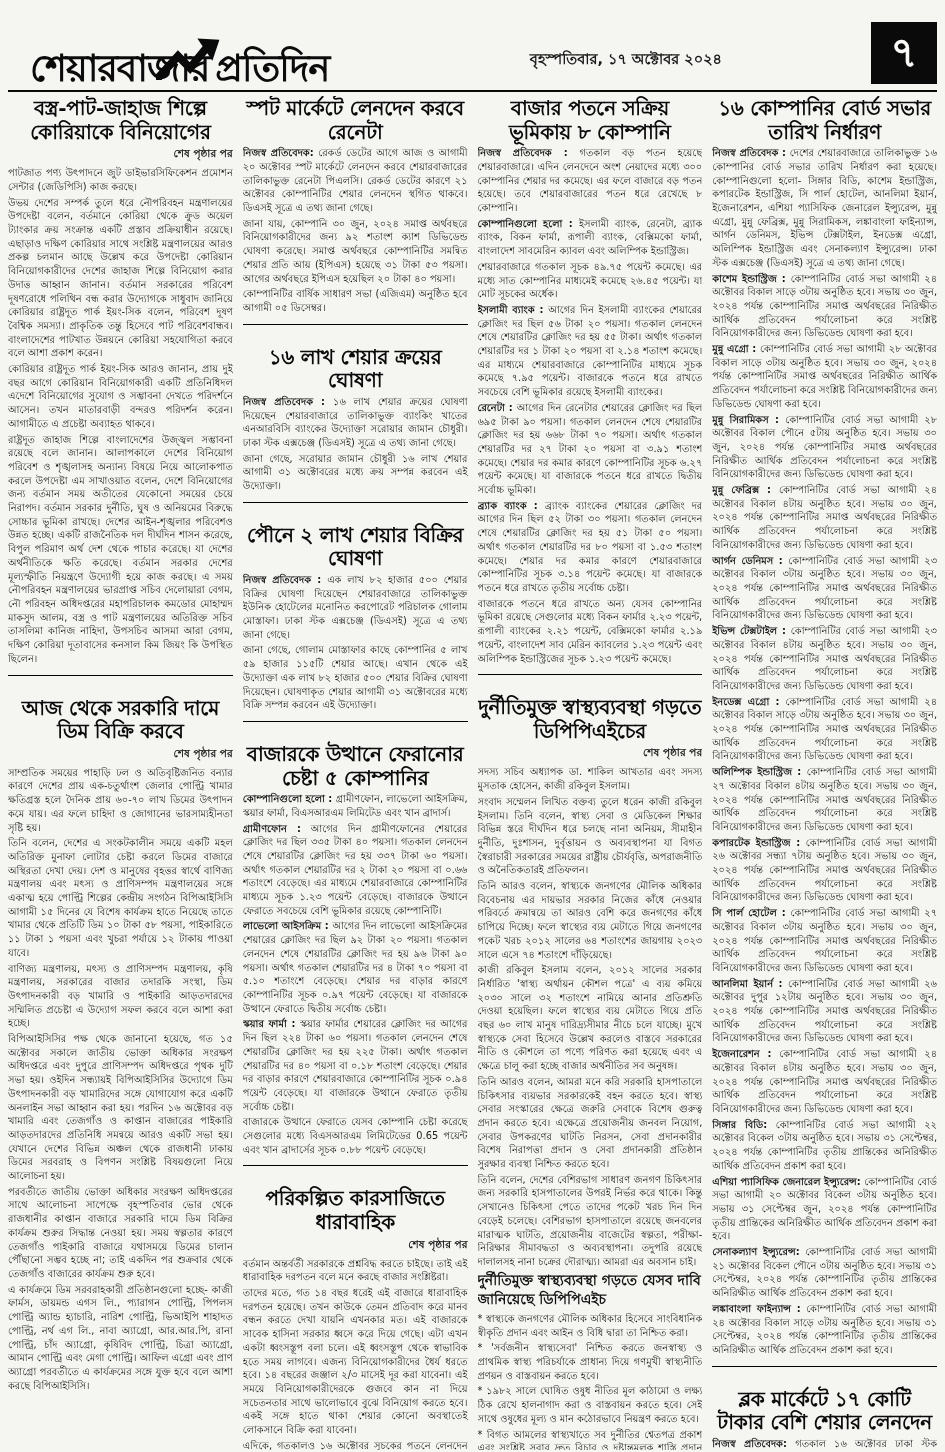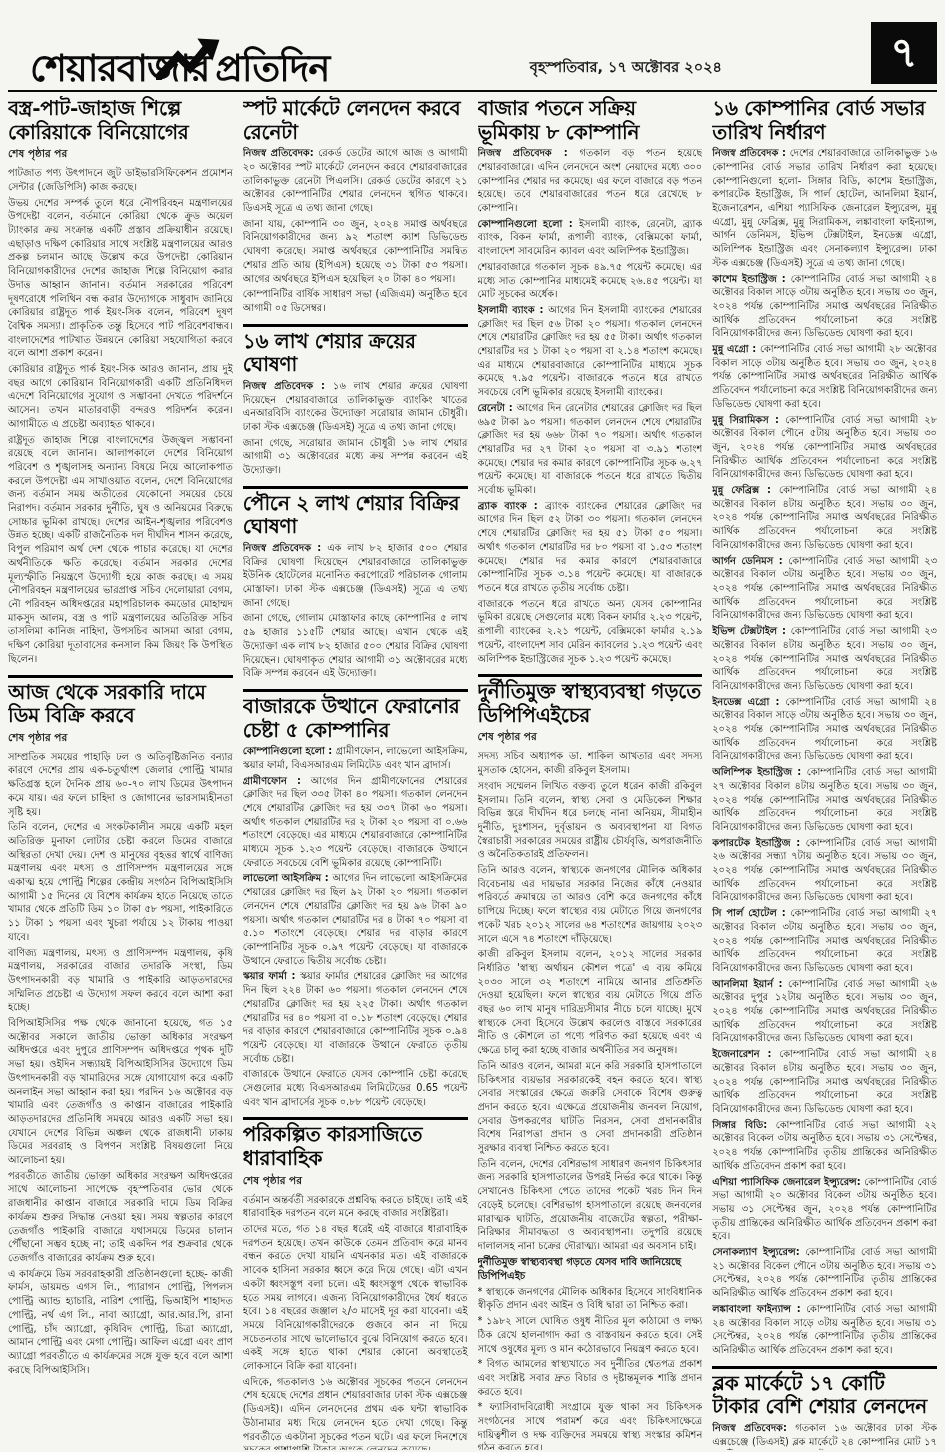--- a/index.html
+++ b/index.html
@@ -19,55 +19,55 @@
     border-bottom:2.5px solid #0a0a0a;
     display:flex; align-items:flex-end;
   }
   .masthead { display:flex; align-items:flex-end; gap:6px; padding:0 0 3px 22px; position:relative; }
   .masthead-text {
     font-size:37px; font-weight:800; letter-spacing:-1px; line-height:1;
     color:#0b0b0b; white-space:nowrap;
   }
   .masthead-arrow { position:absolute; left:148px; top:-12px; }
   .header-date {
-    position:absolute; right:215px; bottom:10px;
+    position:absolute; right:215px; bottom:18px;
     font-size:14.5px; font-weight:700; color:#1a1a1a; white-space:nowrap;
   }
   .page-number-box {
     position:absolute; right:0; bottom:6px;
     width:66px; height:62px; background:#0a0a0a;
     display:flex; align-items:center; justify-content:center;
   }
   .page-number { color:#fbfbf8; font-size:42px; font-weight:700; line-height:1; }
 
   
   .columns {
     display:grid; grid-template-columns:repeat(4,1fr); gap:10px;
     height:1354px; margin-top:4px; overflow:hidden;
   }
   .news-column { overflow:hidden; height:100%; }
 
   .article { margin-bottom:9px; }
-  .article + .article { border-top:3px solid #000000; padding-top:2px; }
+  .article + .article { border-top:1px solid #000000; padding-top:20px; }
   .headline {
     font-size:20px; font-weight:800; line-height:1.18;
-    color:#0b0b0b; margin:1px 0 2px 0;
+    text-align:center; color:#0b0b0b; margin:1px 0 2px 0;
     letter-spacing:-0.3px;
   }
   .subhead {
-    font-size:10.5px; font-weight:700; text-align:left;
+    font-size:10.5px; font-weight:700; text-align:right;
     margin:0 0 3px 0; color:#222;
   }
   .body-text {
     font-size:9.8px; line-height:1.4; text-align:justify;
     color:#191919; margin-bottom:2px;
     overflow-wrap:break-word;
   }
   .body-text strong.lead { font-weight:700; }
-  .bold-line { font-size:10px; font-weight:700; line-height:1.4; margin:2px 0; color:#111; }
+  .bold-line { font-size:14px; font-weight:700; line-height:1.4; margin:2px 0; color:#111; }
 </style>
 </head>
 <body>
 
 <div class="page">
 
   <header class="header">
     <div class="masthead">
       <span class="masthead-arrow">
         <svg width="64" height="42" viewBox="0 0 64 42">
@@ -153,20 +153,21 @@
           <h2 class="headline">দুর্নীতিমুক্ত স্বাস্থ্যব্যবস্থা গড়তে ডিপিপিএইচের</h2>
           <div class="subhead">শেষ পৃষ্ঠার পর</div>
           <p class="body-text">সদস্য সচিব অধ্যাপক ডা. শাকিল আখতার এবং সদস্য মুসতাক হোসেন, কাজী রকিবুল ইসলাম।</p>
           <p class="body-text">সংবাদ সম্মেলন লিখিত বক্তব্য তুলে ধরেন কাজী রকিবুল ইসলাম। তিনি বলেন, স্বাস্থ্য সেবা ও মেডিকেল শিক্ষার বিভিন্ন স্তরে দীর্ঘদিন ধরে চলছে নানা অনিয়ম, সীমাহীন দুর্নীতি, দুঃশাসন, দুর্বৃত্তায়ন ও অব্যবস্থাপনা যা বিগত স্বৈরাচারী সরকারের সময়ের রাষ্ট্রীয় চৌর্যবৃত্তি, অপরাজনীতি ও অনৈতিকতারই প্রতিফলন।</p>
           <p class="body-text">তিনি আরও বলেন, স্বাস্থ্যকে জনগণের মৌলিক অধিকার বিবেচনায় এর দায়ভার সরকার নিজের কাঁধে নেওয়ার পরিবর্তে ক্রমান্বয়ে তা আরও বেশি করে জনগণের কাঁধে চাপিয়ে দিচ্ছে। ফলে স্বাস্থ্যের ব্যয় মেটাতে গিয়ে জনগণের পকেট খরচ ২০১২ সালের ৬৪ শতাংশের জায়গায় ২০২৩ সালে এসে ৭৪ শতাংশে দাঁড়িয়েছে।</p>
           <p class="body-text">কাজী রকিবুল ইসলাম বলেন, ২০১২ সালের সরকার নির্ধারিত 'স্বাস্থ্য অর্থায়ন কৌশল পত্রে' এ ব্যয় কমিয়ে ২০৩০ সালে ৩২ শতাংশে নামিয়ে আনার প্রতিশ্রুতি দেওয়া হয়েছিল। ফলে স্বাস্থ্যের ব্যয় মেটাতে গিয়ে প্রতি বছর ৬০ লাখ মানুষ দারিদ্র্যসীমার নীচে চলে যাচ্ছে। মুখে স্বাস্থ্যকে সেবা হিসেবে উল্লেখ করলেও বাস্তবে সরকারের নীতি ও কৌশলে তা পণ্যে পরিণত করা হয়েছে এবং এ ক্ষেত্রে চালু করা হচ্ছে বাজার অর্থনীতির সব অনুষঙ্গ।</p>
           <p class="body-text">তিনি আরও বলেন, আমরা মনে করি সরকারি হাসপাতালে চিকিৎসার ব্যয়ভার সরকারকেই বহন করতে হবে। স্বাস্থ্য সেবার সংস্কারের ক্ষেত্রে জরুরি সেবাকে বিশেষ গুরুত্ব প্রদান করতে হবে। এক্ষেত্রে প্রয়োজনীয় জনবল নিয়োগ, সেবার উপকরণের ঘাটতি নিরসন, সেবা প্রদানকারীর বিশেষ নিরাপত্তা প্রদান ও সেবা প্রদানকারী প্রতিষ্ঠান সুরক্ষার ব্যবস্থা নিশ্চিত করতে হবে।</p>
           <p class="body-text">তিনি বলেন, দেশের বেশিরভাগ সাধারণ জনগণ চিকিৎসার জন্য সরকারি হাসপাতালের উপরই নির্ভর করে থাকে। কিন্তু সেখানেও চিকিৎসা পেতে তাদের পকেট খরচ দিন দিন বেড়েই চলেছে। বেশিরভাগ হাসপাতালে রয়েছে জনবলের মারাত্মক ঘাটতি, প্রয়োজনীয় বাজেটের স্বল্পতা, পরীক্ষা- নিরিক্ষার সীমাবদ্ধতা ও অব্যবস্থাপনা। তদুপরি রয়েছে দালালসহ নানা চক্রের দৌরাত্ম্য। আমরা এর অবসান চাই।</p>
           <p class="bold-line">দুর্নীতিমুক্ত স্বাস্থ্যব্যবস্থা গড়তে যেসব দাবি জানিয়েছে ডিপিপিএইচ</p>
           <p class="body-text">* স্বাস্থ্যকে জনগণের মৌলিক অধিকার হিসেবে সাংবিধানিক স্বীকৃতি প্রদান এবং আইন ও বিধি দ্বারা তা নিশ্চিত করা।</p>
+          <p class="body-text">* 'সর্বজনীন স্বাস্থ্যসেবা' নিশ্চিত করতে জনস্বাস্থ্য ও প্রাথমিক স্বাস্থ্য পরিচর্যাকে প্রাধান্য দিয়ে গণমুখী স্বাস্থ্যনীতি প্রণয়ন ও বাস্তবায়ন করতে হবে।</p>
           <p class="body-text">* ১৯৮২ সালে ঘোষিত ওষুধ নীতির মূল কাঠামো ও লক্ষ্য ঠিক রেখে হালনাগাদ করা ও বাস্তবায়ন করতে হবে। সেই সাথে ওষুধের মূল্য ও মান কঠোরভাবে নিয়ন্ত্রণ করতে হবে।</p>
           <p class="body-text">* বিগত আমলের স্বাস্থ্যখাতে সব দুর্নীতির শ্বেতপত্র প্রকাশ এবং সংশ্লিষ্ট সবার দ্রুত বিচার ও দৃষ্টান্তমূলক শাস্তি প্রদান করতে হবে।</p>
           <p class="body-text">* ফ্যাসিবাদবিরোধী সংগ্রামে যুক্ত থাকা সব চিকিৎসক সংগঠনের সাথে পরামর্শ করে এবং চিকিৎসাক্ষেত্রে দায়িত্বশীল ও দক্ষ ব্যক্তিদের সমন্বয়ে স্বাস্থ্য সংস্কার কমিশন গঠন করতে হবে।</p>
         </article>
       </div>
     <div class="news-column">
         <article class="article">
           <h2 class="headline">১৬ কোম্পানির বোর্ড সভার তারিখ নির্ধারণ</h2>
           <p class="body-text"><strong class="lead">নিজস্ব প্রতিবেদক : </strong>দেশের শেয়ারবাজারে তালিকাভুক্ত ১৬ কোম্পানির বোর্ড সভার তারিখ নির্ধারণ করা হয়েছে। কোম্পানিগুলো হলো- সিঙ্গার বিডি, কাশেম ইন্ডাস্ট্রিজ, কপারটেক ইন্ডাস্ট্রিজ, সি পার্ল হোটেল, আনলিমা ইয়ার্ন, ইজেনারেশন, এশিয়া প্যাসিফিক জেনারেল ইন্স্যুরেন্স, মুন্নু এগ্রো, মুন্নু ফেব্রিক্স, মুন্নু সিরামিকস, লঙ্কাবাংলা ফাইন্যান্স, আর্গন ডেনিমস, ইভিন্স টেক্সটাইল, ইনডেক্স এগ্রো, অলিম্পিক ইন্ডাস্ট্রিজ এবং সেনাকল্যাণ ইন্স্যুরেন্স। ঢাকা স্টক এক্সচেঞ্জ (ডিএসই) সূত্রে এ তথ্য জানা গেছে।</p>
           <p class="body-text"><strong class="lead">কাশেম ইন্ডাস্ট্রিজ : </strong>কোম্পানিটির বোর্ড সভা আগামী ২৪ অক্টোবর বিকাল সাড়ে ৩টায় অনুষ্ঠিত হবে। সভায় ৩০ জুন, ২০২৪ পর্যন্ত কোম্পানিটির সমাপ্ত অর্থবছরের নিরিক্ষীত আর্থিক প্রতিবেদন পর্যালোচনা করে সংশ্লিষ্ট বিনিয়োগকারীদের জন্য ডিভিডেন্ড ঘোষণা করা হবে।</p>

